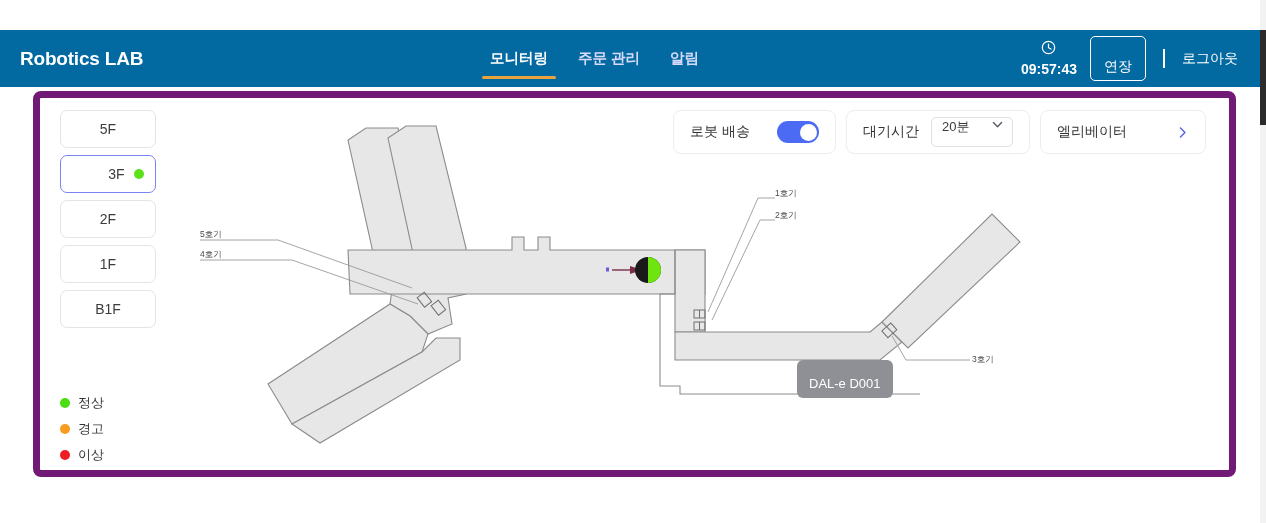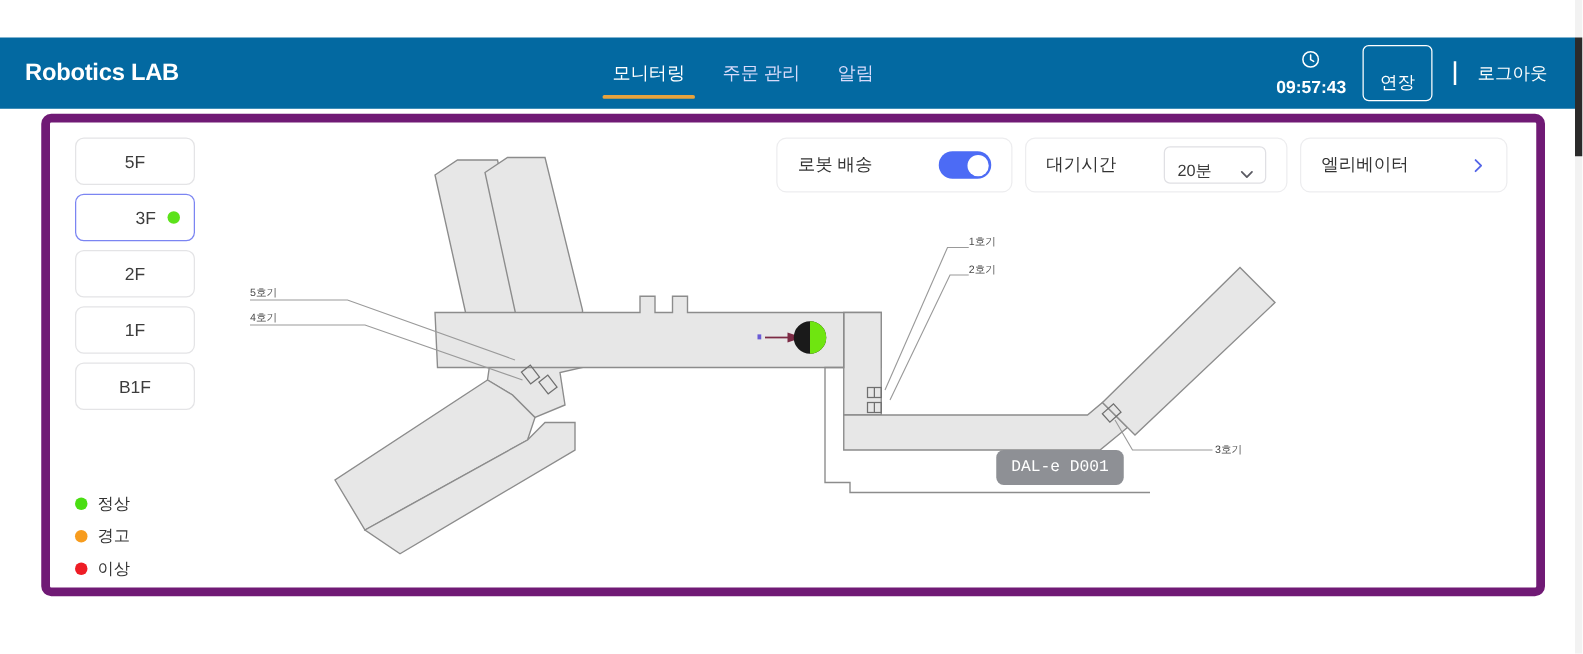--- a/index.html
+++ b/index.html
@@ -23,21 +23,21 @@
     color: #ffffff; font-size: 19px; font-weight: bold; letter-spacing: -0.2px;
     white-space: nowrap;
   }
   .nav { position: absolute; left: 0; top: 0; width: 1260px; height: 57px; }
   .nav-inner {
     position: absolute; left: 490px; top: 0; height: 57px;
     display: flex; align-items: center; gap: 30px;
   }
   .nav-item {
     position: relative; height: 57px; display: flex; align-items: center;
-    color: #D8DBFB; font-size: 14.5px; font-weight: normal; white-space: nowrap;
+    color: #D8DBFB; font-size: 14.5px; font-weight: bold; white-space: nowrap;
     cursor: pointer;
   }
   .nav-item.active { color: #ffffff; }
   .nav-item.active::after {
     content: ""; position: absolute; left: -8px; right: -8px; bottom: 8px;
     height: 3px; background: #E8A33D; border-radius: 2px;
   }
   .hdr-right {
     position: absolute; right: 22px; top: 0; height: 57px;
     display: flex; align-items: center; gap: 13px;
@@ -78,50 +78,50 @@
   
   .legend { position: absolute; left: 20px; top: 296px; }
   .legend-row { display: flex; align-items: center; margin-bottom: 8px; }
   .legend-dot { width: 10px; height: 10px; border-radius: 50%; margin-right: 8px; }
   .legend-label { font-size: 13px; color: #333; text-align: center; }
 
   
   .controls { position: absolute; right: 23px; top: 12px; display: flex; gap: 10px; align-items: flex-start; }
   .ctl {
     border: 1px solid #EDEDEF; border-radius: 8px; background: #fff;
-    height: 44px; display: flex; align-items: center; padding: 0 16px; gap: 26px;
+    height: 44px; display: flex; align-items: center; padding: 0 16px;
   }
   .ctl-label { font-size: 14px; color: #333; white-space: nowrap; }
   .toggle {
     width: 42px; height: 22px; border-radius: 12px; background: #4C6BF5;
     position: relative; margin-left: 27px; cursor: pointer;
   }
   .toggle .knob {
     position: absolute; top: 2.5px; right: 2.5px;
     width: 17px; height: 17px; border-radius: 50%; background: #fff;
   }
   .select {
     margin-left: 12px; height: 30px; min-width: 82px;
     border: 1px solid #E0E0E4; border-radius: 5px; background: #fff;
-    display: flex; align-items: flex-end; justify-content: space-between;
+    display: flex; align-items: flex-start; justify-content: space-between;
     padding: 0 8px 0 10px; cursor: pointer; gap: 12px;
   }
   .select-val { font-size: 13px; color: #3A3A3A; white-space: nowrap; }
   .chev { width: 13px; height: 13px; display: block; }
   .ctl-elev { width: 166px; justify-content: space-between; align-items: center; }
   .chev-right { width: 13px; height: 13px; display:block; }
 
   
   .plan { position: absolute; left: 120px; top: 0; width: 1080px; height: 386px; }
   .plan svg { display: block; }
 
   .tooltip {
     position: absolute; left: 637px; top: 262px;
     background: #8E9095; color: #fff; border-radius: 6px;
-    font-size: 13px; padding: 6px 12px 7px; white-space: nowrap; font-family: Liberation Mono, monospace;
+    font-size: 13px; padding: 16px 12px 7px; white-space: nowrap;
   }
 
   
   .scrollbar-track {
     position: absolute; right: 0; top: 0; width: 6px; height: 523px; background: #F2F2F2;
   }
   .scrollbar-thumb {
     position: absolute; right: 0; top: 30px; width: 6px; height: 95px; background: #2B2B2B;
   }
 </style>

